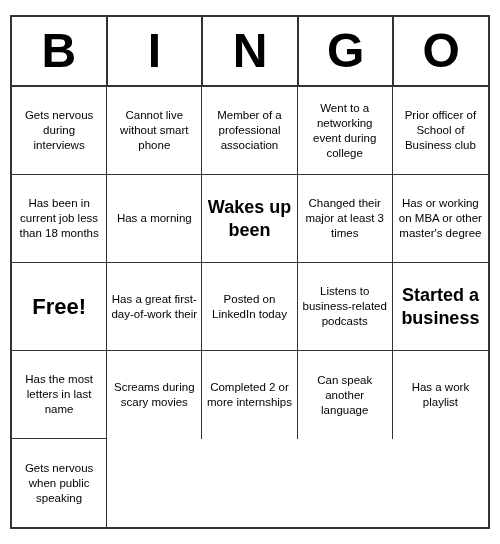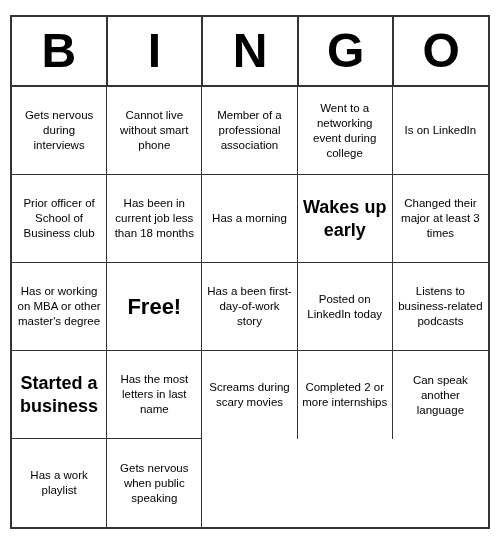--- a/index.html
+++ b/index.html
@@ -72,29 +72,28 @@
       <div class="bingo-letter">I</div>
       <div class="bingo-letter">N</div>
       <div class="bingo-letter">G</div>
       <div class="bingo-letter">O</div>
     </div>
   <div class="bingo-grid">
   <div class="bingo-cell">Gets nervous during interviews</div>
       <div class="bingo-cell">Cannot live without smart phone</div>
       <div class="bingo-cell">Member of a professional association</div>
       <div class="bingo-cell">Went to a networking event during college</div>
-      <div class="bingo-cell">Is on LinkedIn</div>
       <div class="bingo-cell">Prior officer of School of Business club</div>
       <div class="bingo-cell">Has been in current job less than 18 months</div>
       <div class="bingo-cell">Has a morning</div>
-      <div class="bingo-cell large-text">Wakes up early</div>
+      <div class="bingo-cell large-text">Wakes up been</div>
       <div class="bingo-cell">Changed their major at least 3 times</div>
       <div class="bingo-cell">Has or working on MBA or other master's degree</div>
       <div class="bingo-cell free">Free!</div>
-      <div class="bingo-cell">Has a been first-day-of-work story</div>
+      <div class="bingo-cell">Has a great first-day-of-work their</div>
       <div class="bingo-cell">Posted on LinkedIn today</div>
       <div class="bingo-cell">Listens to business-related podcasts</div>
       <div class="bingo-cell large-text">Started a business</div>
       <div class="bingo-cell">Has the most letters in last name</div>
       <div class="bingo-cell">Screams during scary movies</div>
       <div class="bingo-cell">Completed 2 or more internships</div>
       <div class="bingo-cell">Can speak another language</div>
       <div class="bingo-cell">Has a work playlist</div>
       <div class="bingo-cell">Gets nervous when public speaking</div>
     </div>

